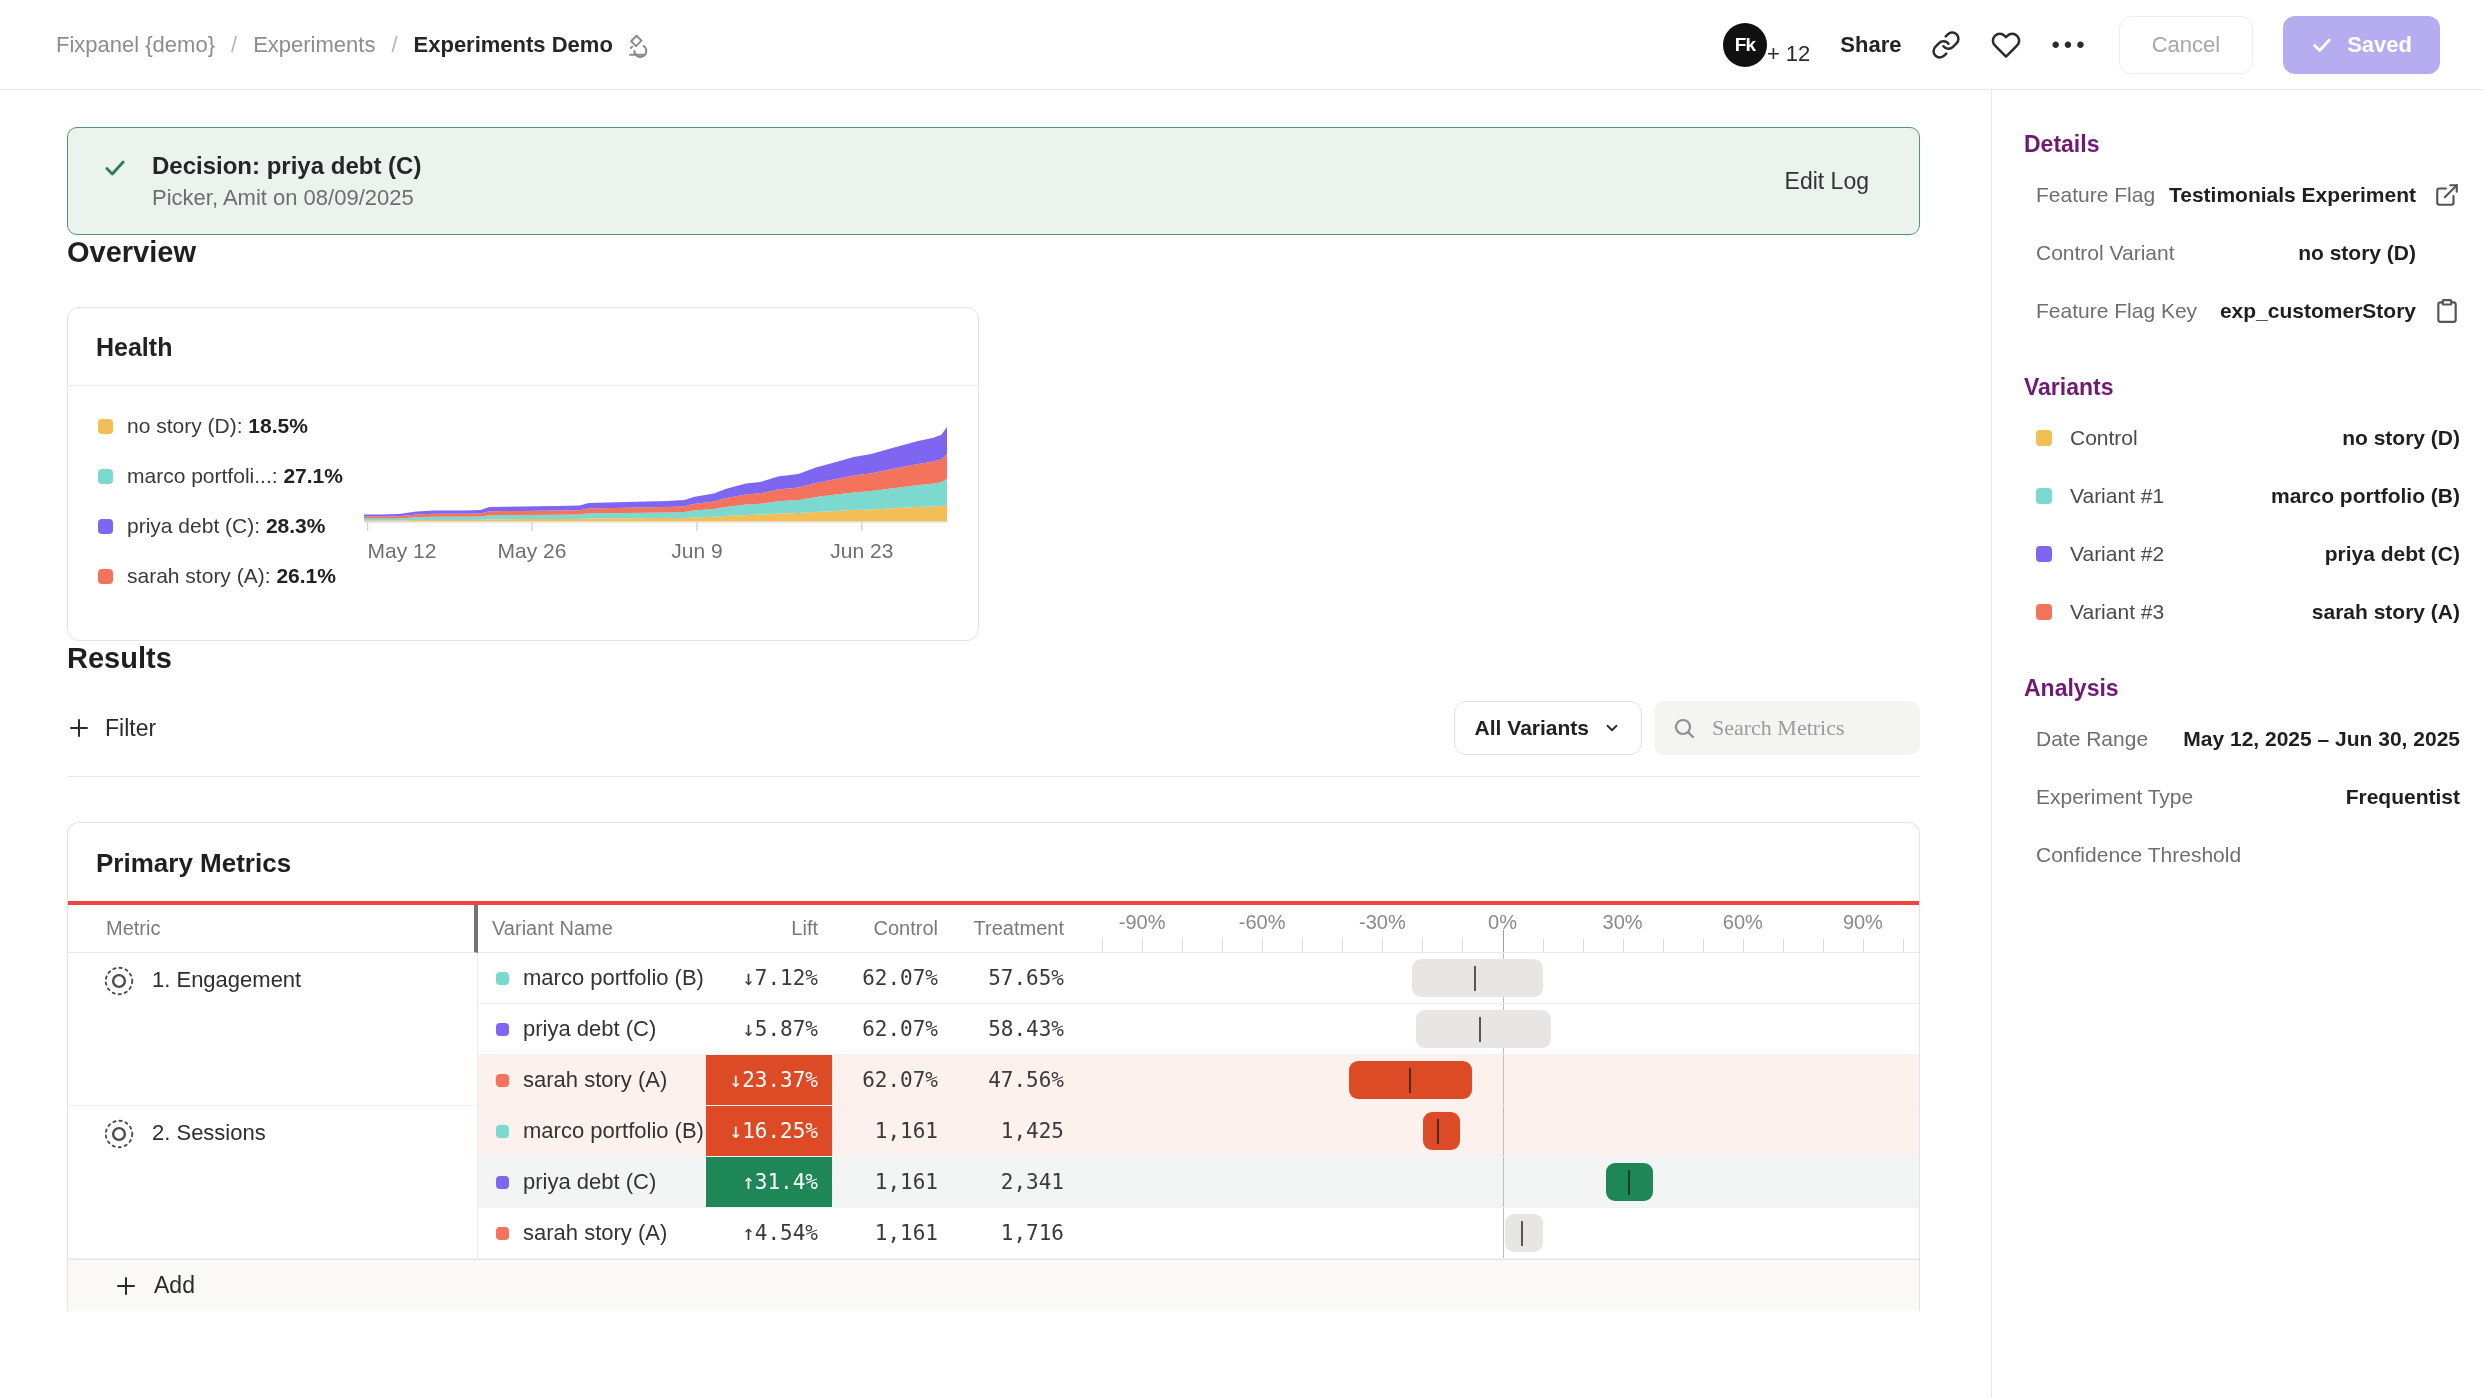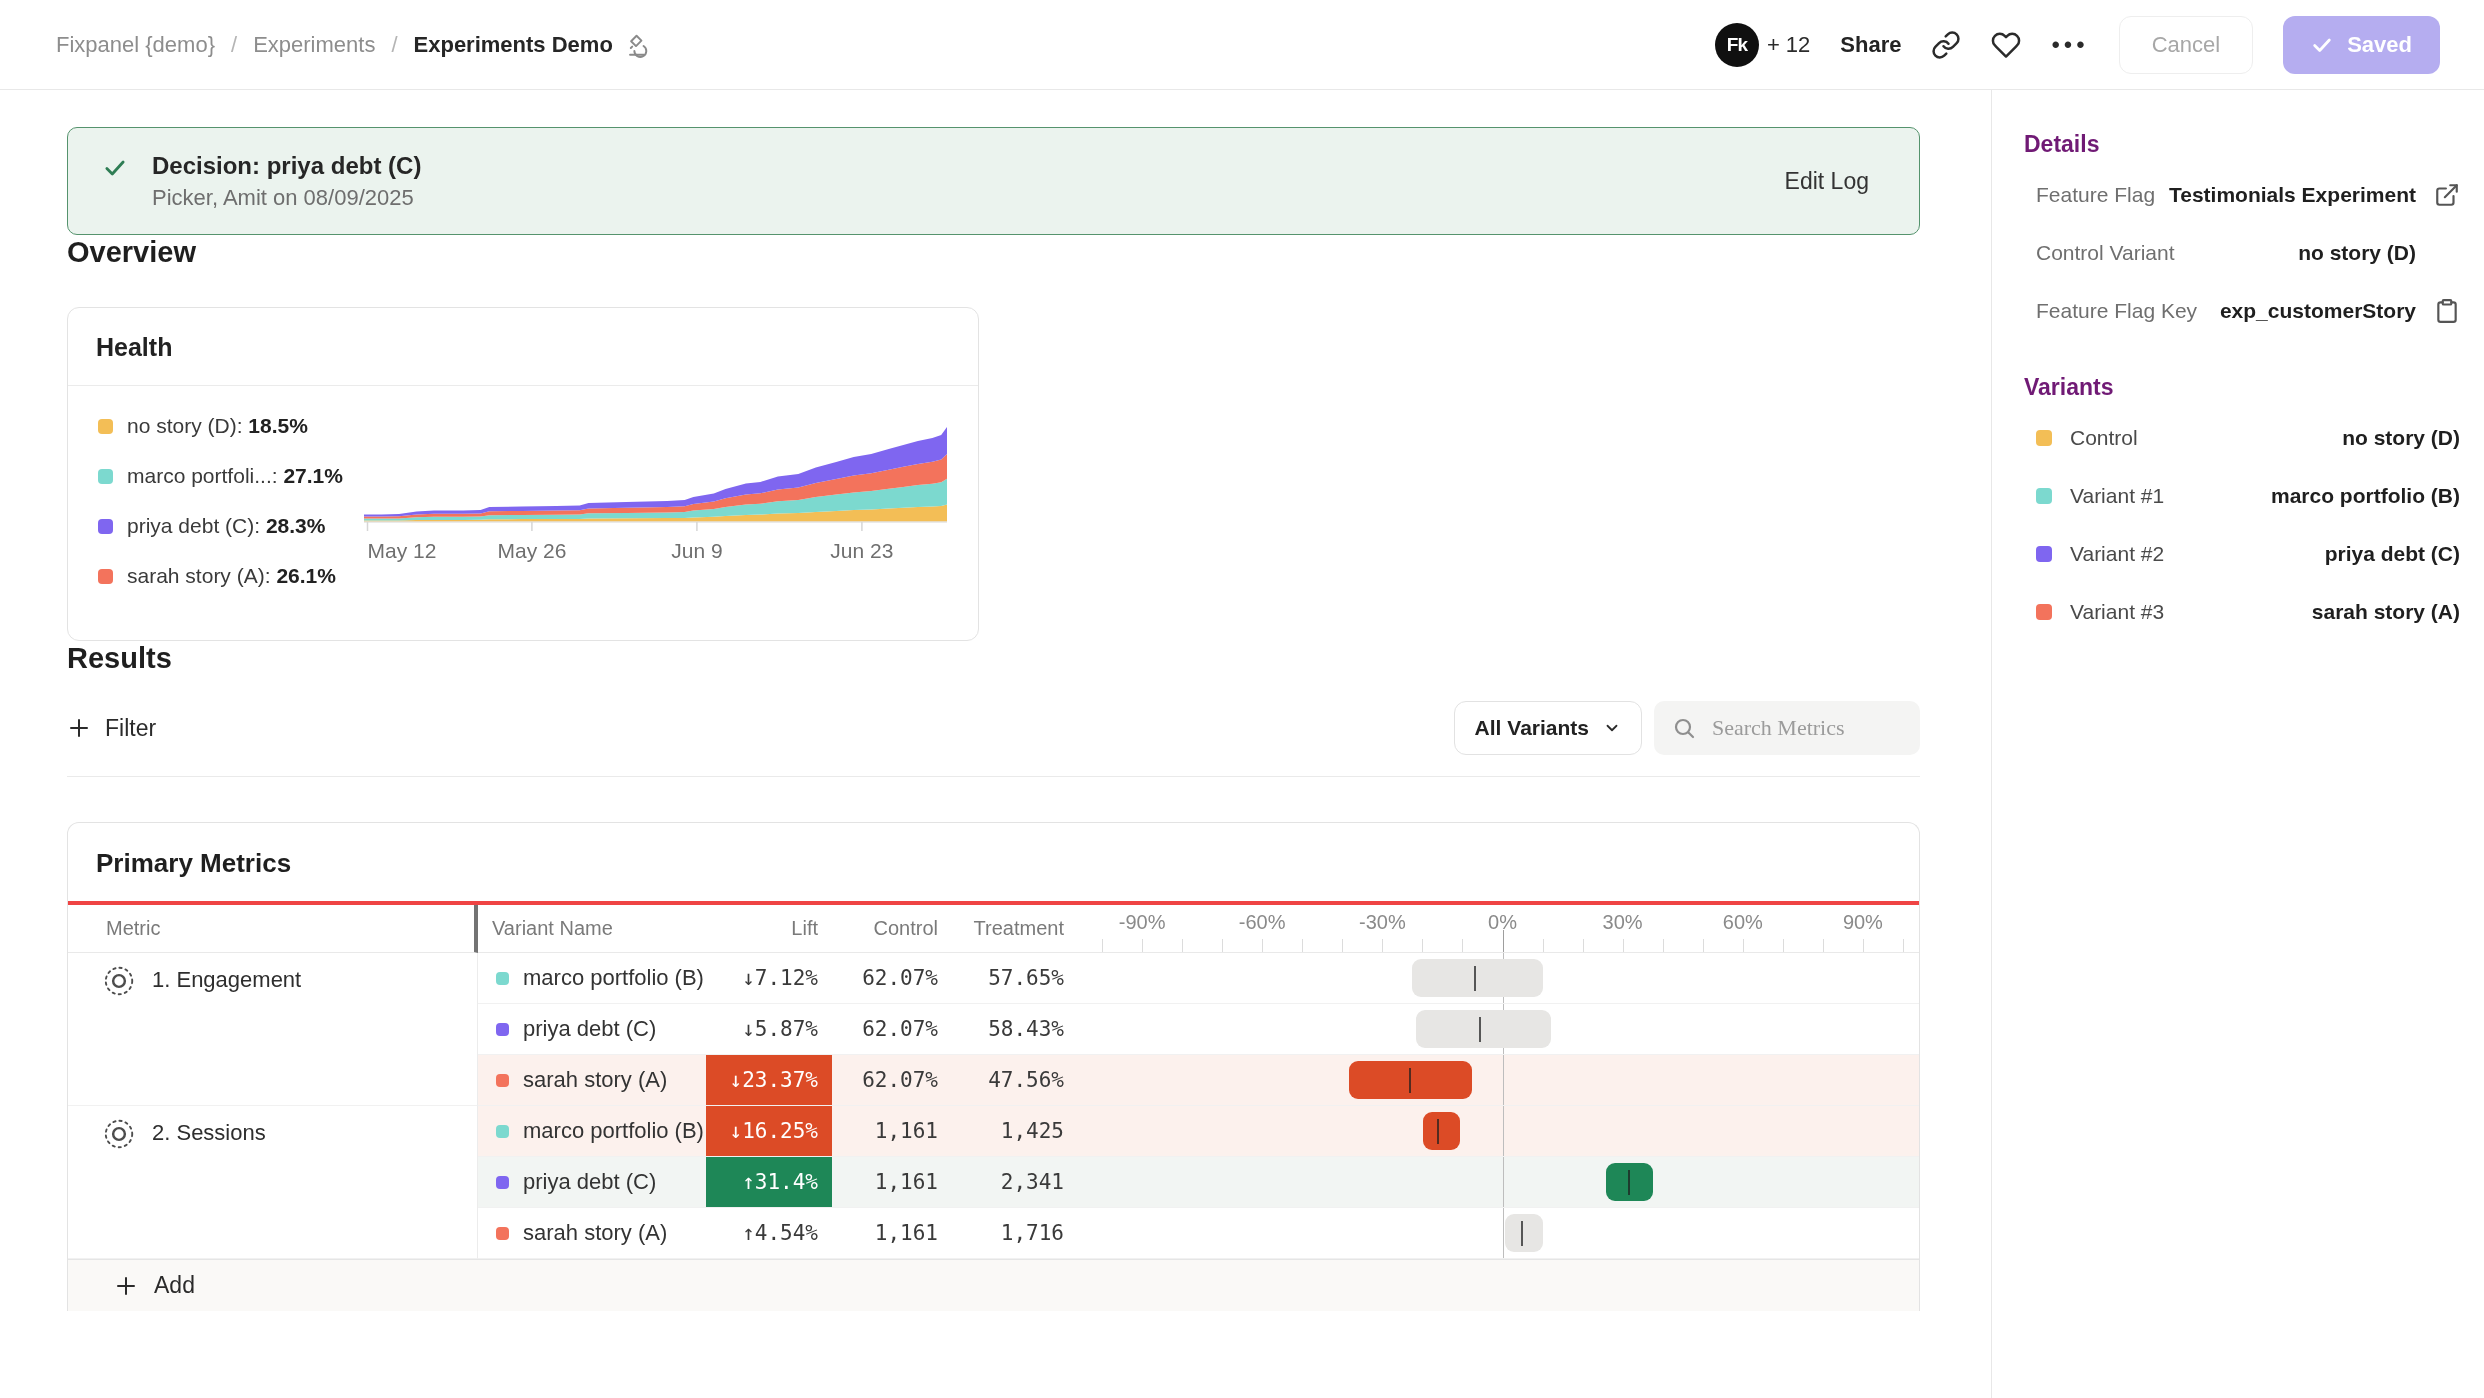--- a/index.html
+++ b/index.html
@@ -8,21 +8,21 @@
   svg{display:block;}
 
   
   .topbar{height:90px;display:flex;align-items:center;justify-content:space-between;
           padding:0 44px 0 56px;border-bottom:1px solid #e8e8e8;}
   .crumbs{display:flex;align-items:flex-end;gap:16px;font-size:22px;color:#8d8d8d;}
   .crumb{cursor:pointer;}
   .crumb-sep{color:#b5b5b5;}
   .crumb-current{color:#262626;font-weight:700;display:flex;align-items:center;gap:10px;}
   .top-actions{display:flex;align-items:center;gap:30px;}
-  .avatar-group{display:flex;align-items:center;gap:8px;}
+  .avatar-group{display:flex;align-items:flex-end;}
   .avatar{width:44px;height:44px;border-radius:50%;background:#101010;color:#fff;
           font-weight:700;font-size:19px;display:flex;align-items:center;justify-content:center;letter-spacing:-1px;}
   .collab{font-size:22px;color:#2b2b2b;}
   .share{font-size:22px;font-weight:600;color:#242424;}
   .icon-btn{color:#2b2b2b;display:flex;align-items:center;}
   .dots{font-size:24px;letter-spacing:4px;color:#2b2b2b;}
   .btn-cancel{height:58px;padding:0 32px;border:1px solid #eeeeee;border-radius:12px;background:#fff;
               color:#a7a7a7;font-size:22px;display:flex;align-items:center;}
   .btn-saved{height:58px;padding:0 28px;border-radius:12px;border:none;
              color:#fff;font-size:22px;font-weight:600;display:flex;align-items:center;gap:14px;}
@@ -444,14 +444,31 @@
             <span class="side-label" style="color:#4a4a4a">Variant #2</span>
             <span class="side-value">priya debt (C)</span>
           </div>
           <div class="side-row">
             <span class="chip" style="background:#F3735C;width:16px;height:16px;margin-right:18px"></span>
             <span class="side-label" style="color:#4a4a4a">Variant #3</span>
             <span class="side-value">sarah story (A)</span>
           </div>
         </div>
     </div>
+    <div class="side-sec">
+      <h3 class="side-h">Analysis</h3>
+      <div>
+          <div class="side-row">
+            <span class="side-label">Date Range</span>
+            <span class="side-value">May 12, 2025 – Jun 30, 2025</span>
+          </div>
+          <div class="side-row">
+            <span class="side-label">Experiment Type</span>
+            <span class="side-value">Frequentist</span>
+          </div>
+          <div class="side-row">
+            <span class="side-label">Confidence Threshold</span>
+            <span class="side-value"></span>
+          </div>
+        </div>
+    </div>
   </div>
 </div>
 
 </body></html>

